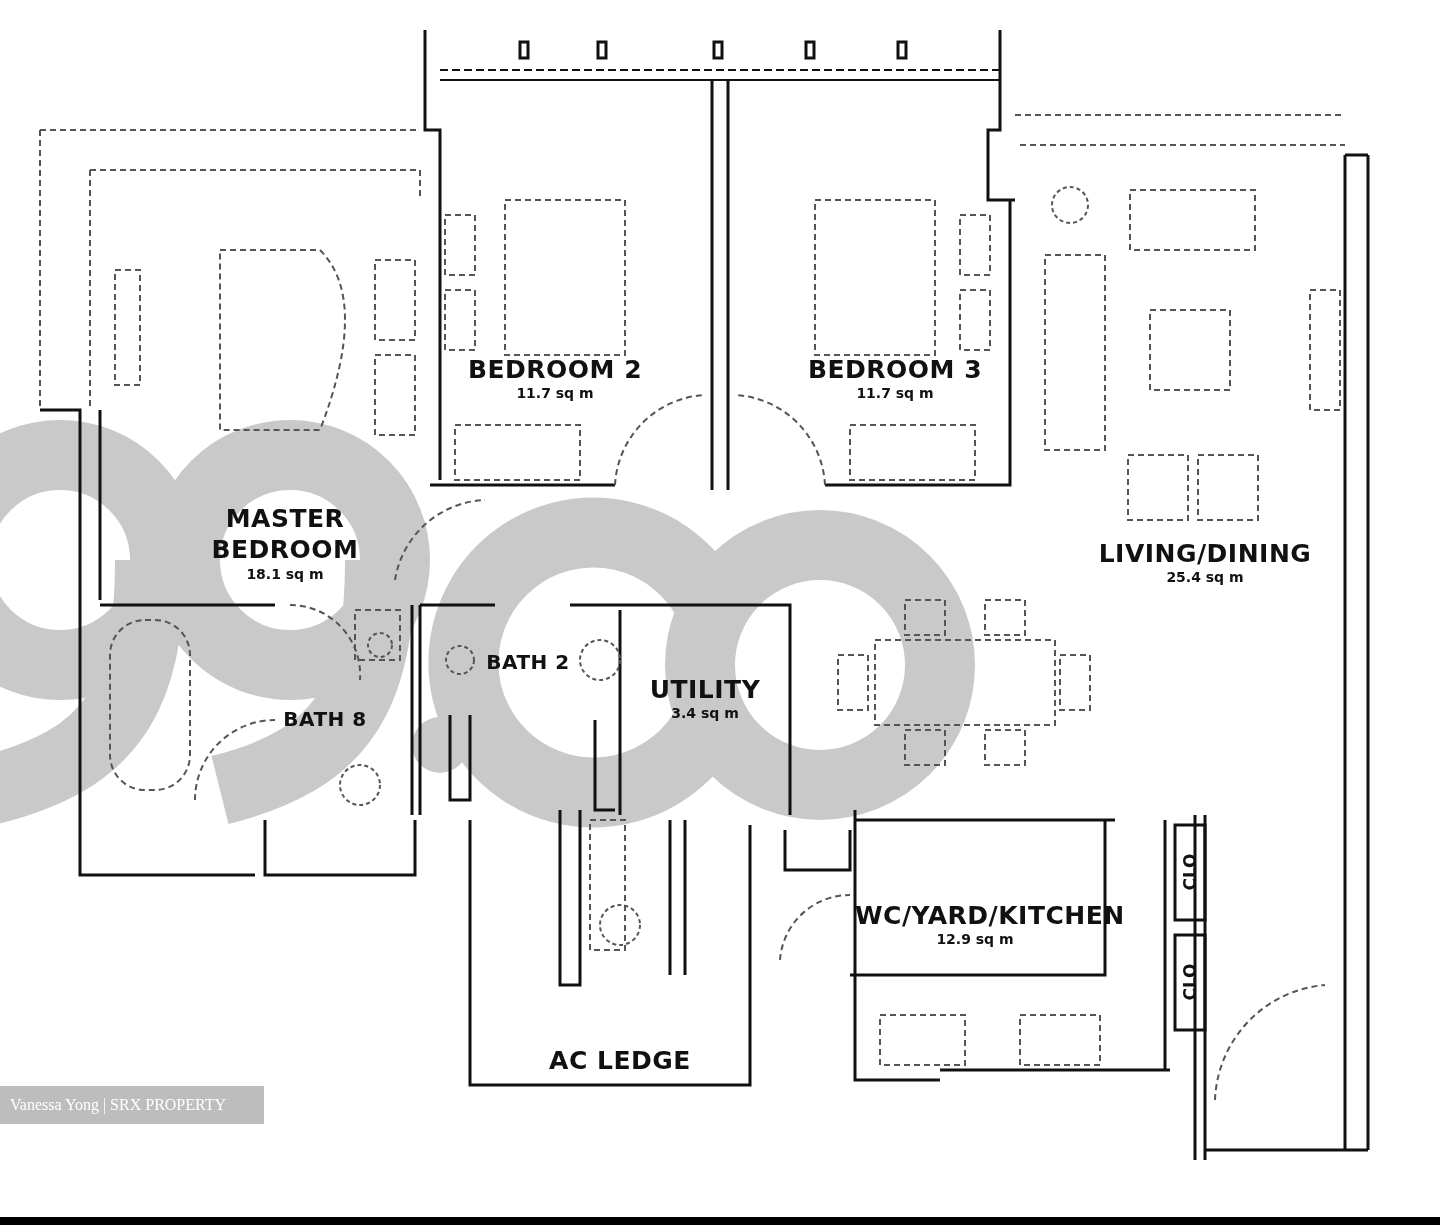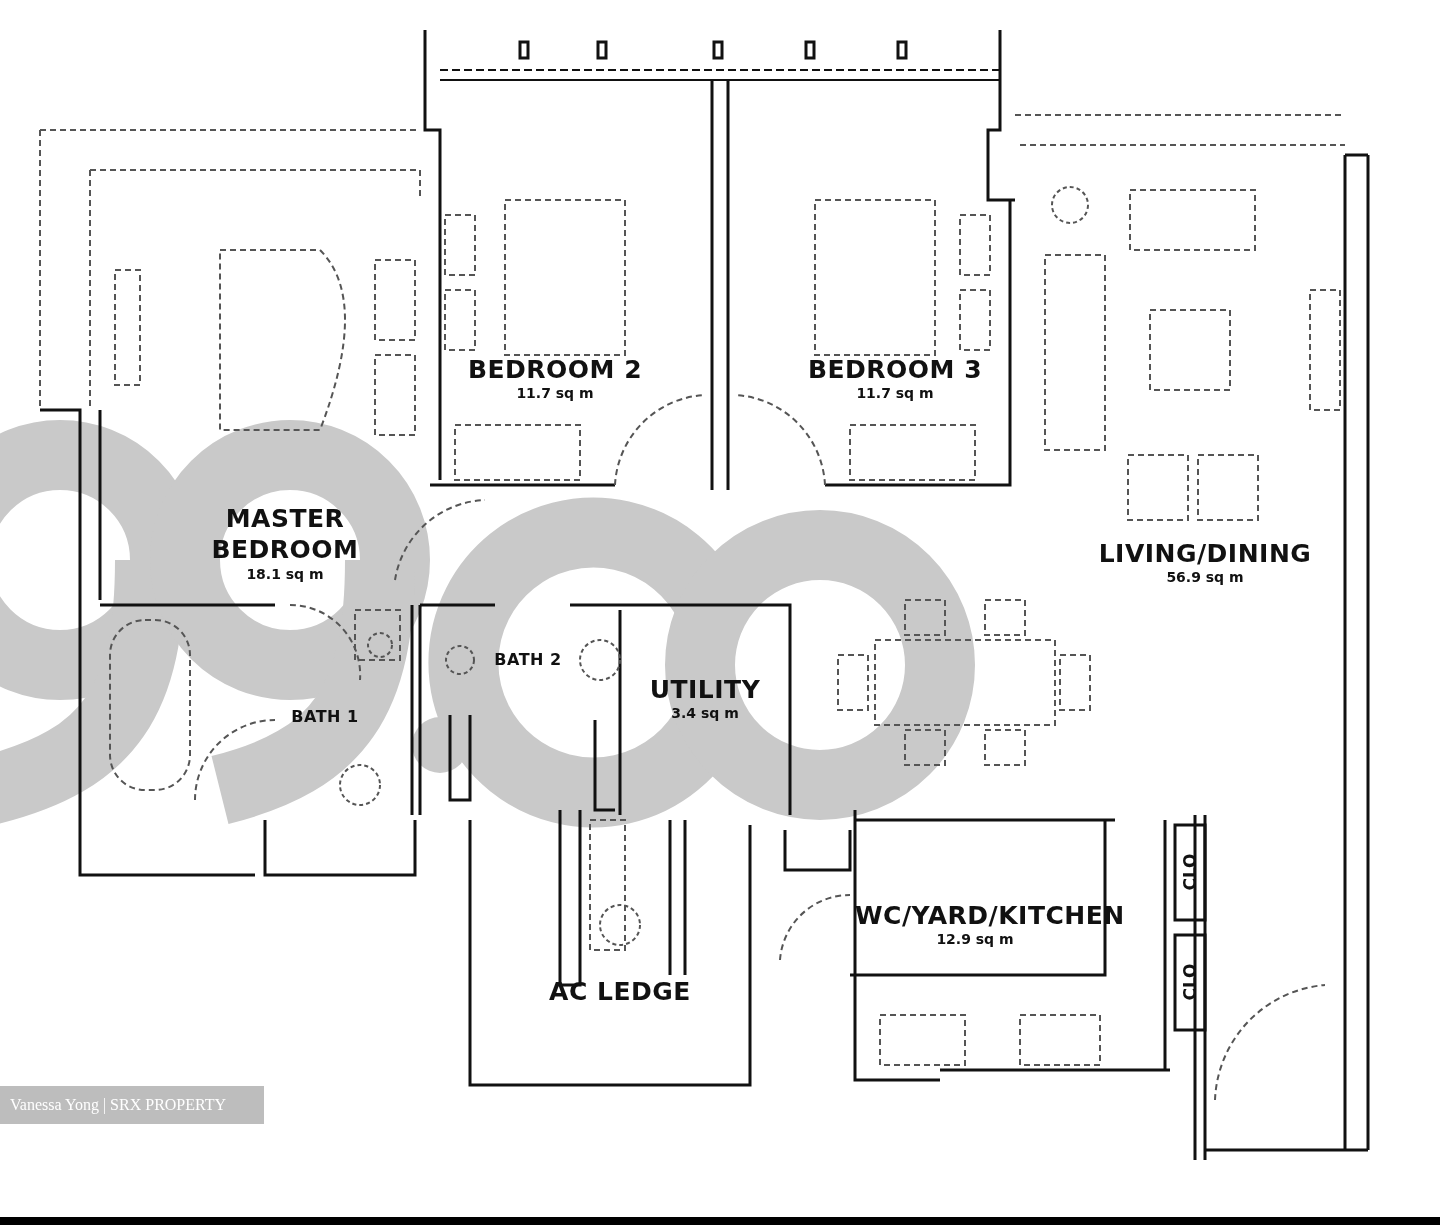--- a/index.html
+++ b/index.html
@@ -1,21 +1,21 @@
 <!DOCTYPE html>
 <html><head>
 <meta charset="utf-8">
 <style>
   html, body { margin: 0; padding: 0; background: #ffffff; }
   body { width: 1440px; height: 1225px; position: relative; overflow: hidden; font-family: "DejaVu Sans", sans-serif; }
   #plan { position: absolute; left: 0; top: 0; width: 1440px; height: 1225px; }
   .room-label { position: absolute; text-align: center; font-family: "DejaVu Sans", sans-serif; font-weight: bold; color: #111; line-height: 1.25; }
   .room-label .name { font-size: 25px; letter-spacing: 0.5px; display: block; }
   .room-label .area { font-size: 14px; display: block; }
-  .room-label .name.small { font-size: 16px; }
+  .room-label .name.small { font-size: 20px; }
   .vert-label { position: absolute; font-family: "DejaVu Sans", sans-serif; font-weight: bold; font-size: 17px; color: #111; transform: rotate(-90deg); transform-origin: center; }
   #credit { position: absolute; left: 0; top: 1086px; width: 264px; height: 38px; background: #bdbdbd; color: #ffffff; font-family: Liberation Serif, serif; font-size: 16px; line-height: 38px; padding-left: 10px; box-sizing: border-box; }
   #bottom-bar { position: absolute; left: 0; top: 1217px; width: 1440px; height: 8px; background: #000000; }
 </style>
 </head>
 <body>
 
 <svg id="plan" viewBox="0 0 1440 1225" xmlns="http://www.w3.org/2000/svg">
 
   <g fill="none" stroke="#c9c9c9" stroke-width="70">
@@ -133,37 +133,37 @@
 <div class="room-label" style="left:460px; top:354px; width:190px;">
   <span class="name">BEDROOM 2</span>
   <span class="area">11.7 sq m</span>
 </div>
 <div class="room-label" style="left:800px; top:354px; width:190px;">
   <span class="name">BEDROOM 3</span>
   <span class="area">11.7 sq m</span>
 </div>
 <div class="room-label" style="left:1090px; top:538px; width:230px;">
   <span class="name">LIVING/DINING</span>
-  <span class="area">56.9 sq m</span>
+  <span class="area">25.4 sq m</span>
 </div>
 <div class="room-label" style="left:270px; top:707px; width:110px;">
-  <span class="name small">BATH 1</span>
+  <span class="name small">BATH 8</span>
 </div>
 <div class="room-label" style="left:478px; top:650px; width:100px;">
   <span class="name small">BATH 2</span>
 </div>
 <div class="room-label" style="left:630px; top:674px; width:150px;">
   <span class="name">UTILITY</span>
   <span class="area">3.4 sq m</span>
 </div>
 <div class="room-label" style="left:855px; top:900px; width:240px;">
   <span class="name">WC/YARD/KITCHEN</span>
   <span class="area">12.9 sq m</span>
 </div>
-<div class="room-label" style="left:540px; top:976px; width:160px;">
+<div class="room-label" style="left:540px; top:1045px; width:160px;">
   <span class="name">AC LEDGE</span>
 </div>
 
 <div class="vert-label" style="left:1168px; top:862px; width:44px; text-align:center;">CLO</div>
 <div class="vert-label" style="left:1168px; top:972px; width:44px; text-align:center;">CLO</div>
 
 <div id="credit">Vanessa Yong | SRX PROPERTY</div>
 <div id="bottom-bar"></div>
 
 </body></html>

